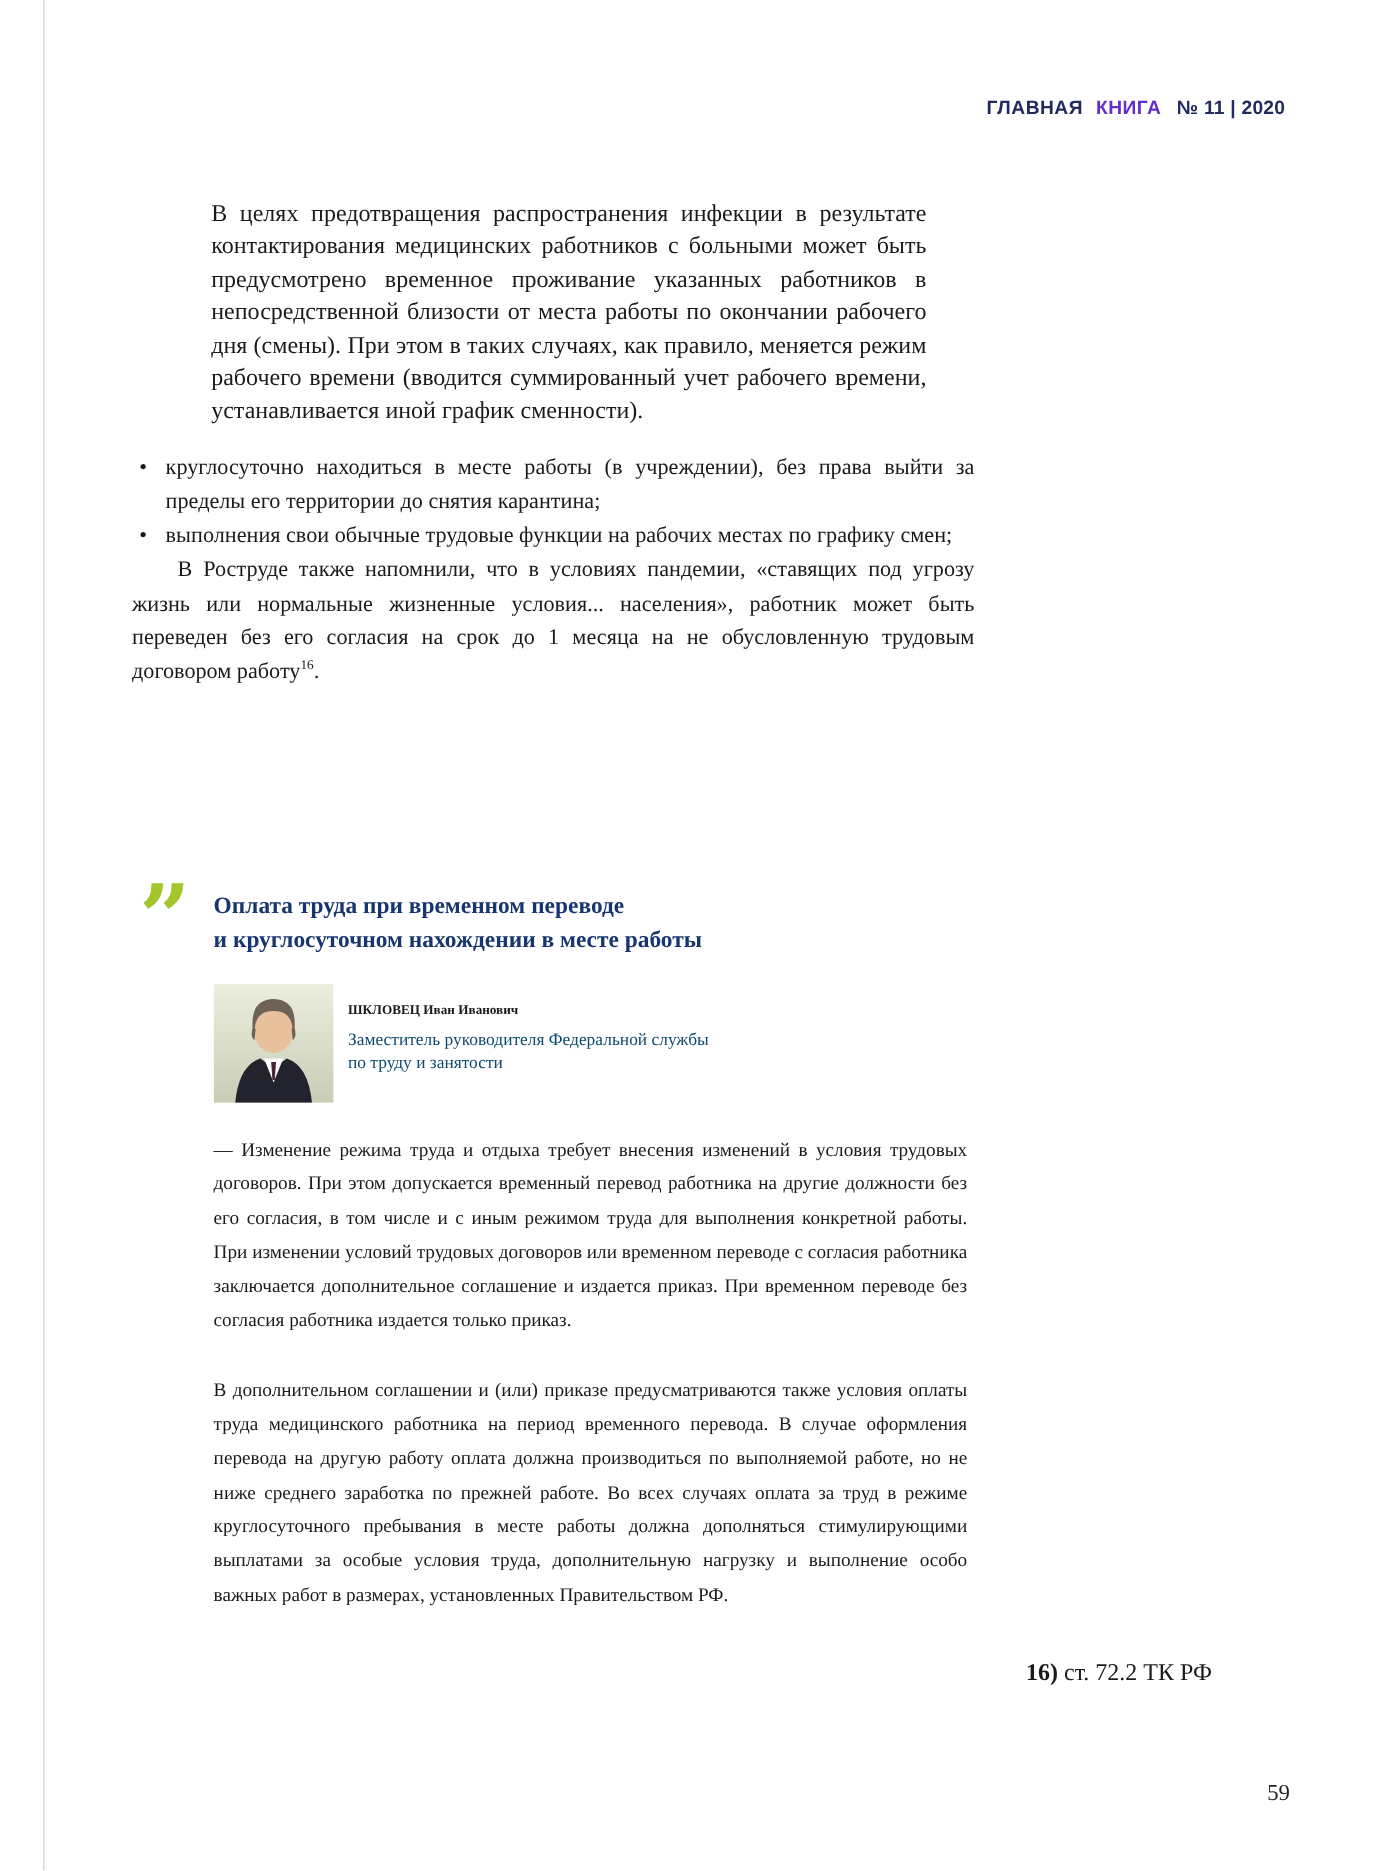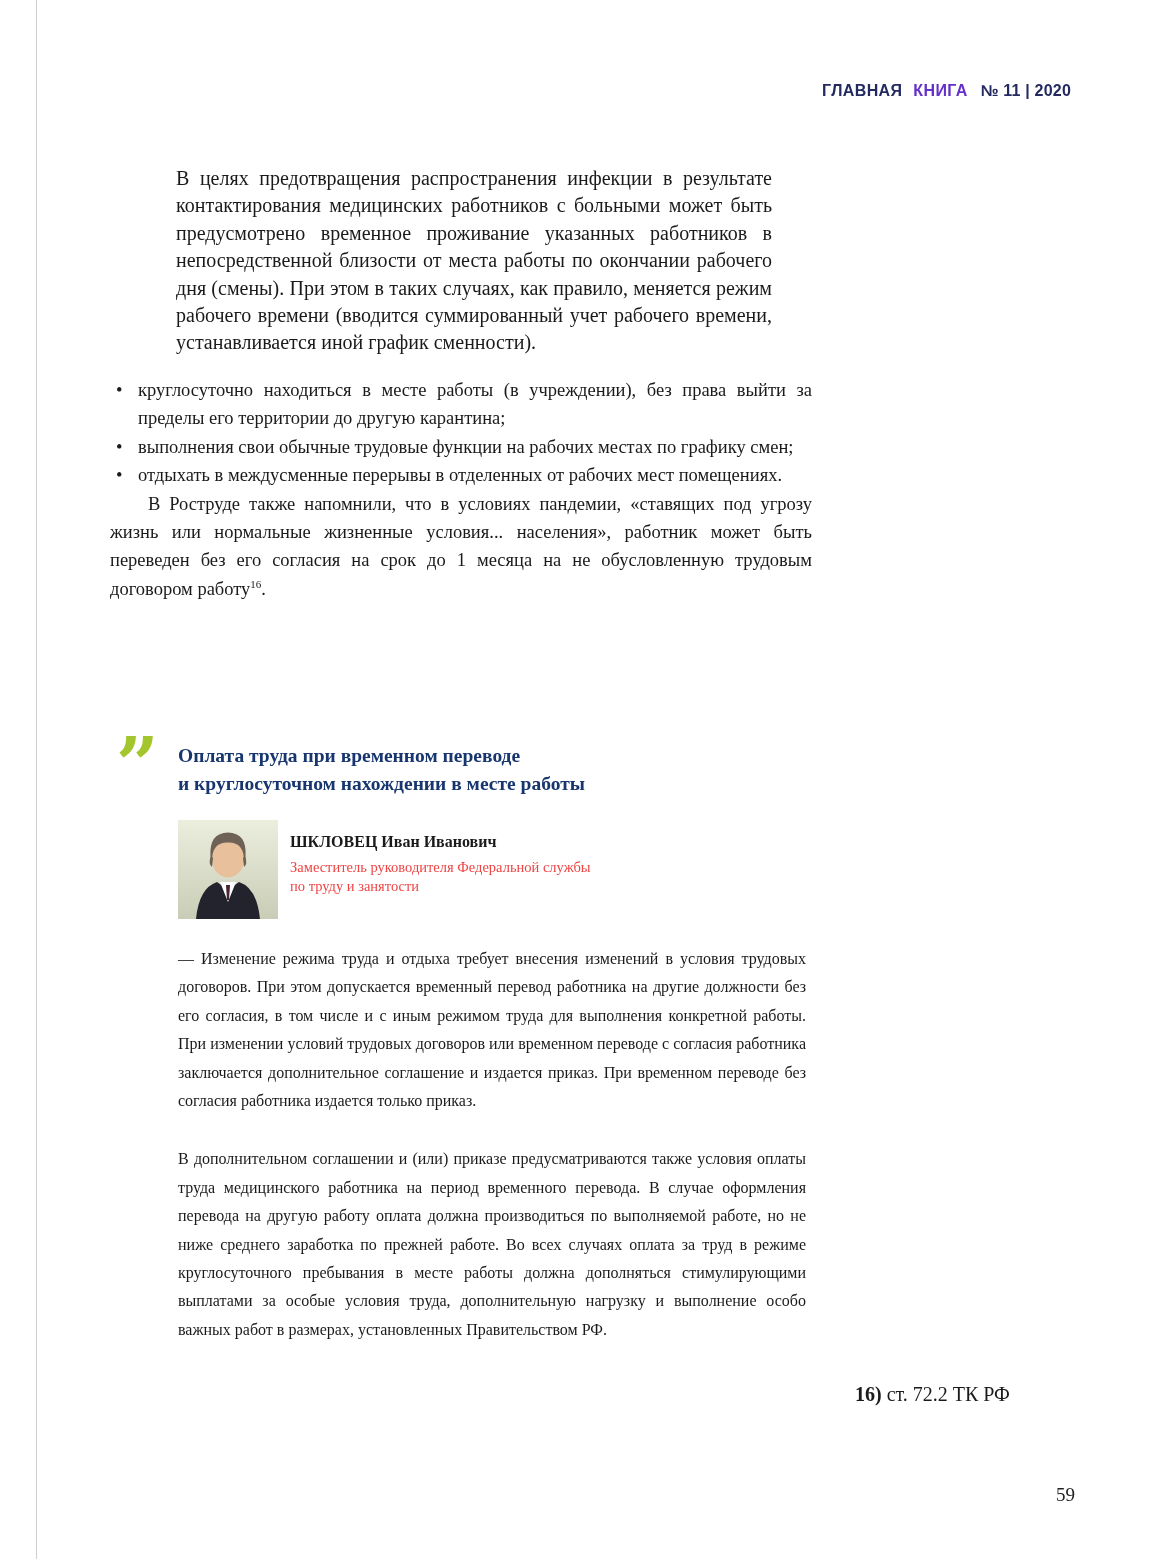--- a/index.html
+++ b/index.html
@@ -65,22 +65,22 @@
   }
   .quote-body{margin-left:68px;}
   .quote-title{
     font-family:"Liberation Serif", serif;
     font-weight:bold;font-size:19.5px;line-height:28px;
     color:var(--title-blue);
   }
   .expert{display:flex;margin-top:22px;}
   .expert-photo{width:100px;height:99px;flex:0 0 auto;display:block;}
   .expert-meta{margin-left:12px;padding-top:12px;}
-  .expert-name{font-weight:bold;font-size:16px;line-height:20px;}
-  .expert-role{font-size:14.5px;line-height:19px;margin-top:6px;color:#ef4444;}
+  .expert-name{font-weight:bold;font-size:11px;line-height:20px;}
+  .expert-role{font-size:14.5px;line-height:19px;margin-top:6px;color:#0c4a6e;}
   .quote-text{
     margin-top:26px;width:628px;
     font-size:16px;line-height:28.4px;text-align:justify;
   }
   .quote-text p + p{margin-top:30px;}
   
   .footnote{
     position:absolute;left:855px;top:1385px;
     font-size:20px;line-height:19px;white-space:nowrap;
   }
@@ -101,23 +101,22 @@
   <div class="header">
     <span class="w1">ГЛАВНАЯ</span>
     <span class="w2">КНИГА</span>
     <span class="issue">№ 11 | 2020</span>
   </div>
 
   <div class="intro">В целях предотвращения распространения инфекции в результате контактирования медицинских работников с больными может быть предусмотрено временное проживание указанных работников в непосредственной близости от места работы по окончании рабочего дня (смены). При этом в таких случаях, как правило, меняется режим рабочего времени (вводится суммированный учет рабочего времени, устанавливается иной график сменности).</div>
 
   <div class="main">
     <ul>
-      <li>круглосуточно находиться в месте работы (в учреждении), без права выйти за пределы его территории до другую карантина;</li>
+      <li>круглосуточно находиться в месте работы (в учреждении), без права выйти за пределы его территории до снятия карантина;</li>
       <li>выполнения свои обычные трудовые функции на рабочих местах по графику смен;</li>
-      <li>отдыхать в междусменные перерывы в отделенных от рабочих мест помещениях.</li>
     </ul>
     <p class="indent"><span>В Роструде также напомнили, что в условиях пандемии, «ставящих под угрозу жизнь или нормальные жизненные условия... населения», работник может быть переведен без его согласия на срок до 1 месяца на не обусловленную трудовым договором работу</span><sup class="fn">16</sup><span>.</span></p>
   </div>
 
   <div class="quote">
     <span class="quote-icon">”</span>
     <div class="quote-body">
       <div class="quote-title">
         <div>Оплата труда при временном переводе</div>
         <div>и круглосуточном нахождении в месте работы</div>

